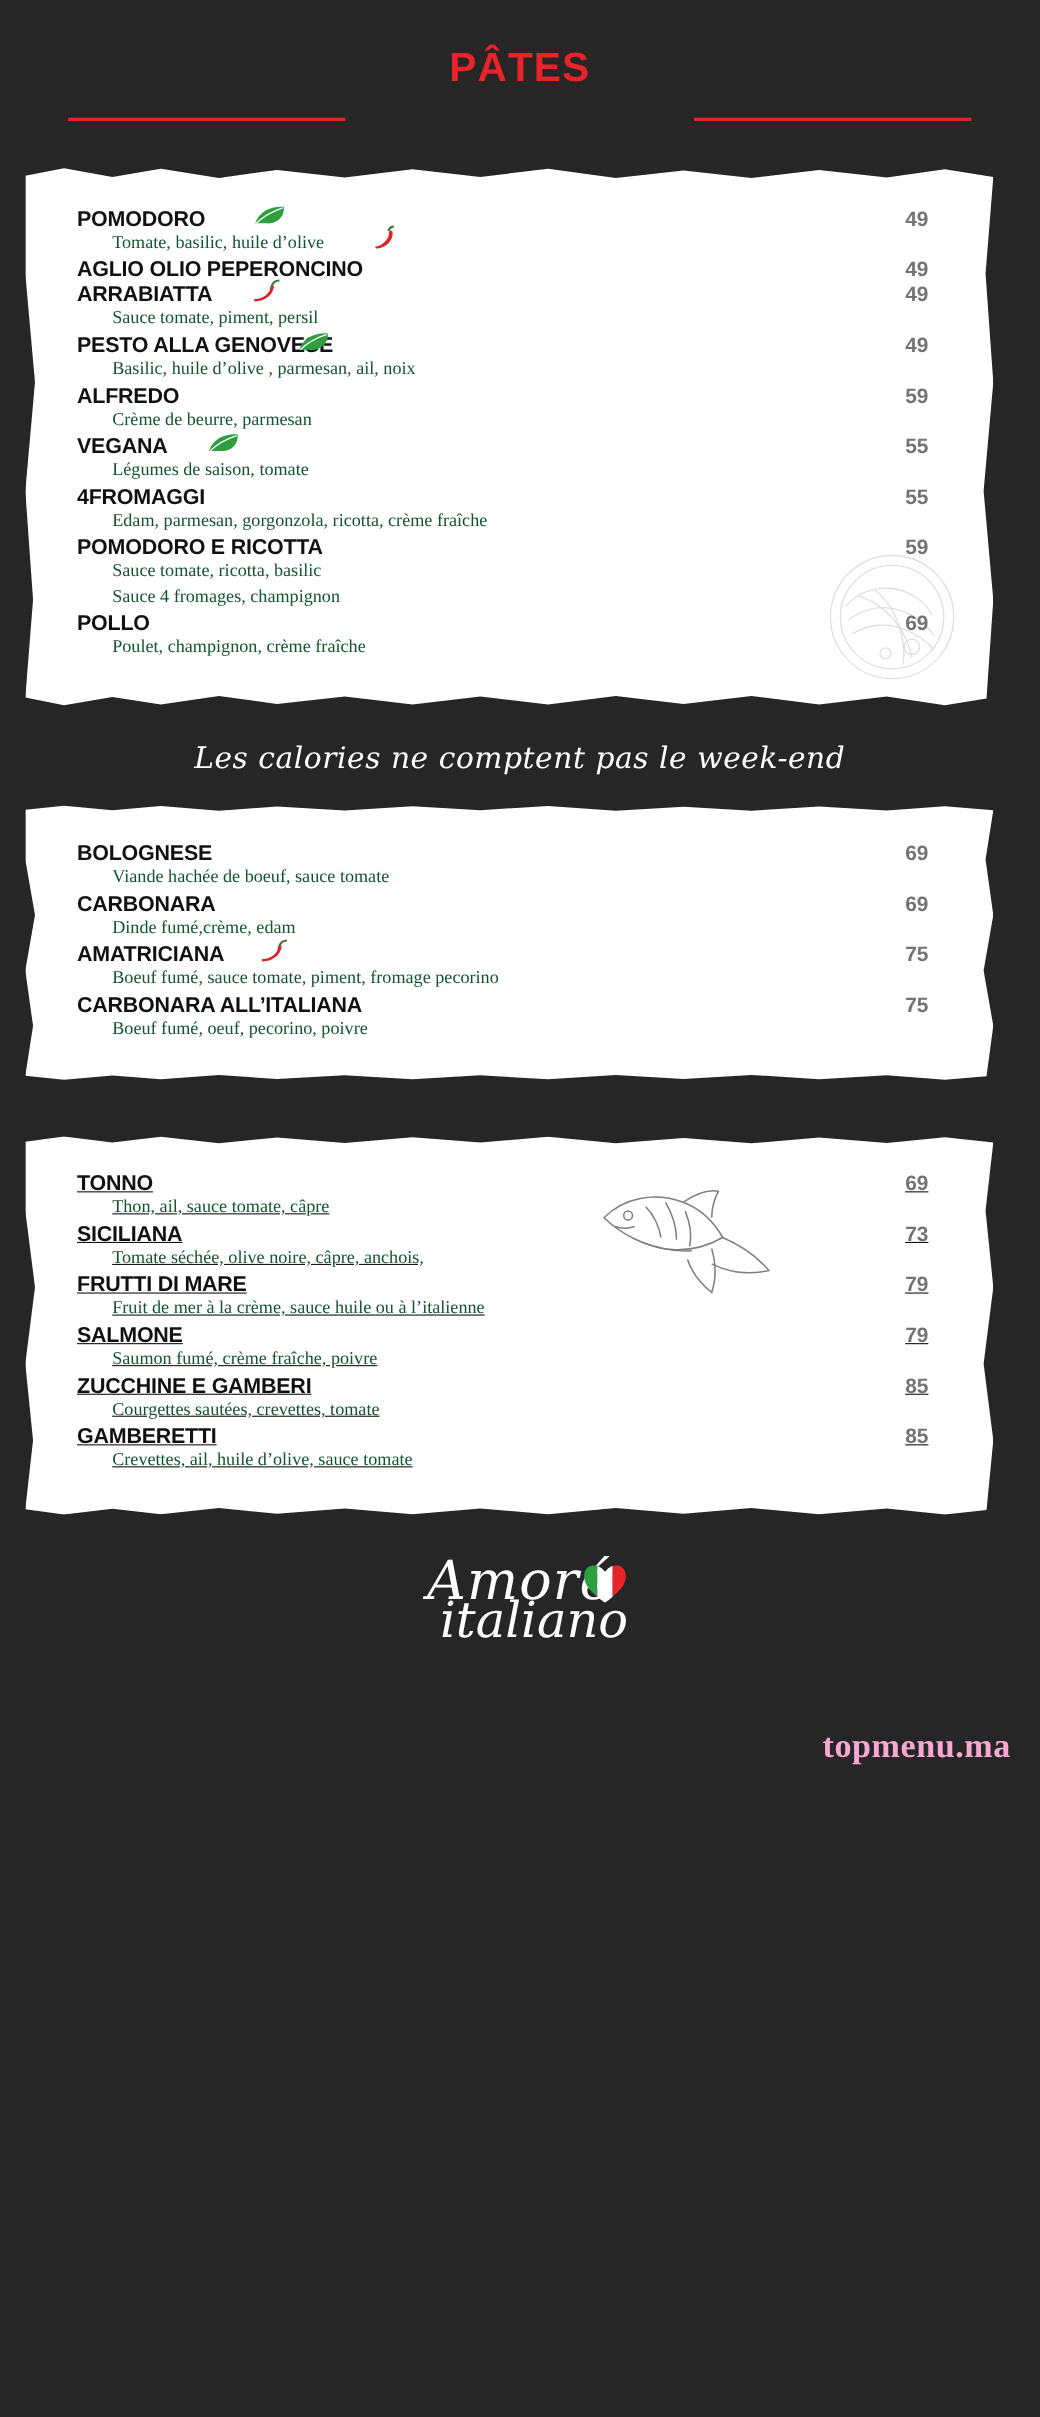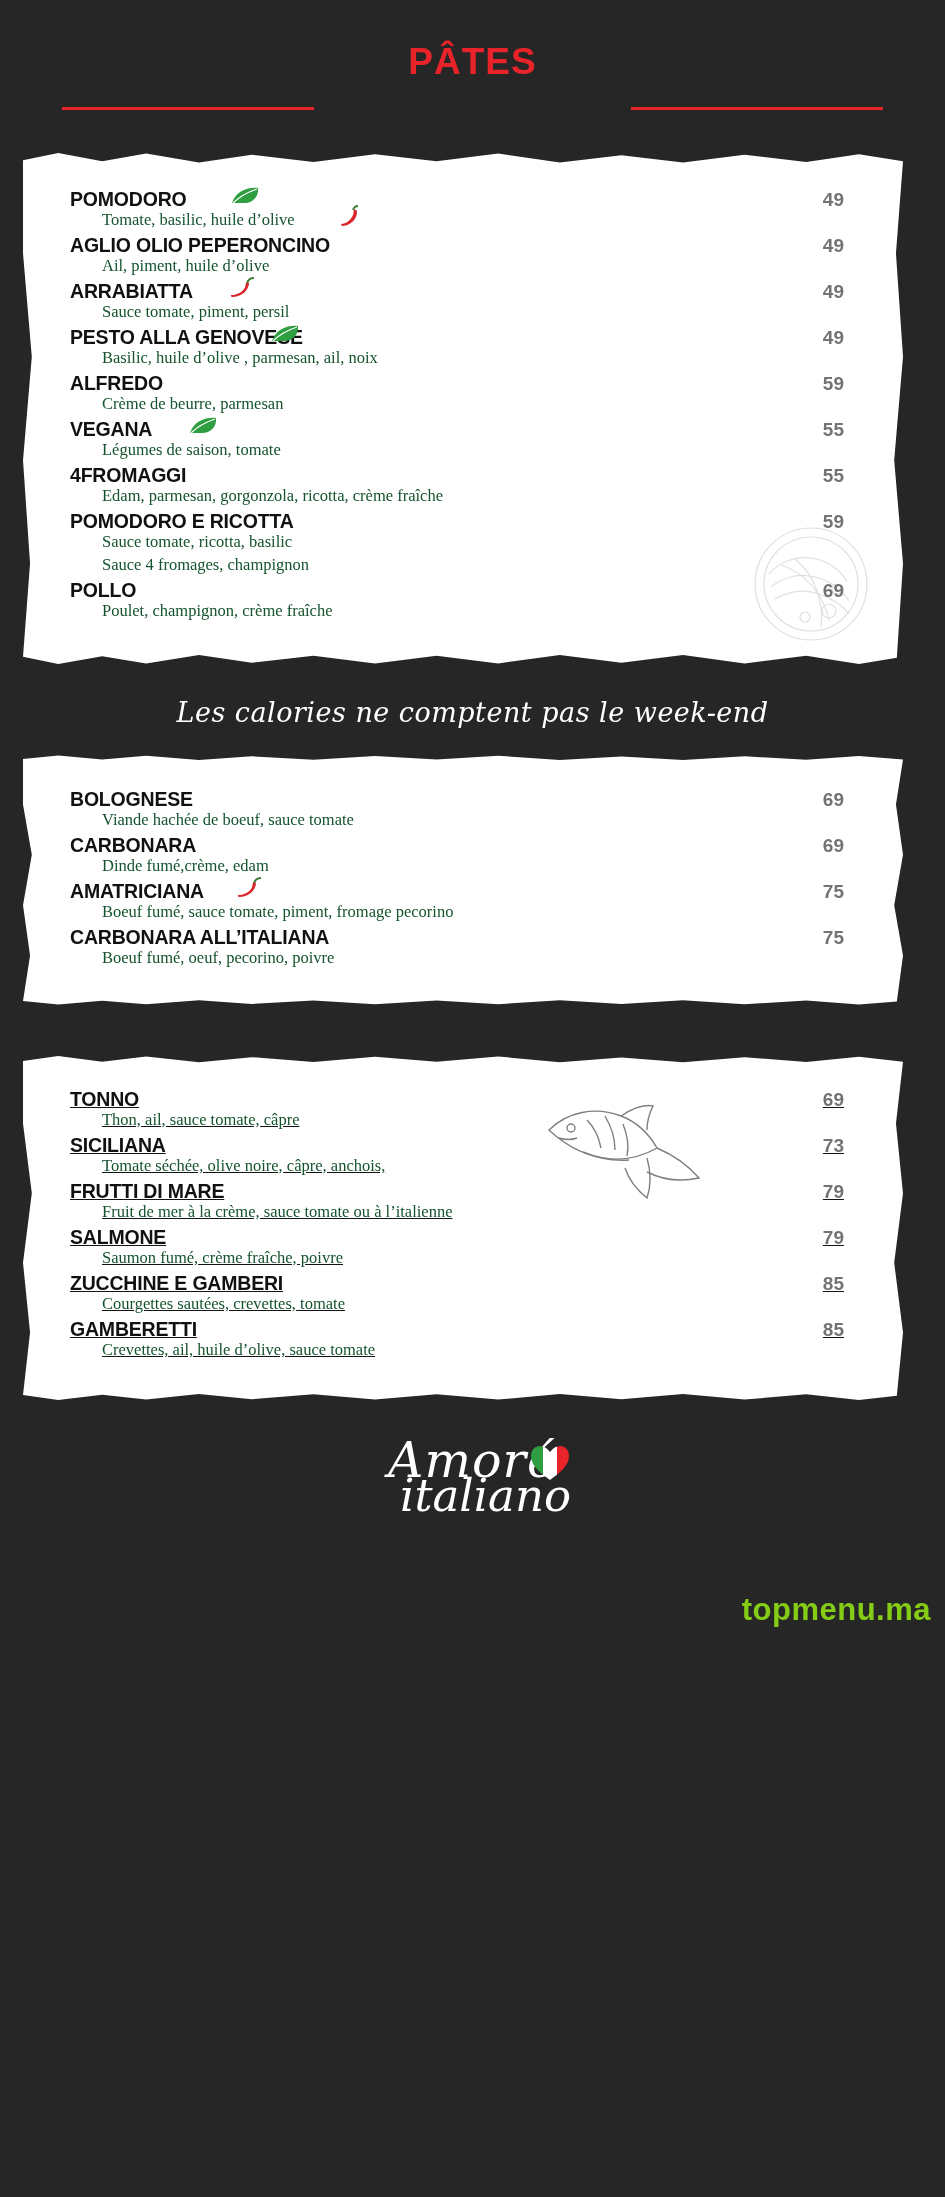--- a/index.html
+++ b/index.html
@@ -166,24 +166,24 @@
   .brand-heart {
     position: absolute;
     top: 6px;
     left: 50%;
     margin-left: 56px;
     width: 42px;
     height: 40px;
   }
   .watermark {
     position: absolute;
-    right: 14px;
+    right: 26px;
     bottom: 8px;
-    color: #84cc16;
-    font-family: Liberation Sans, sans-serif;
+    color: #f9a8d4;
+    font-family: Liberation Serif, serif;
     font-weight: bold;
     font-size: 31px;
     letter-spacing: 0.5px;
   }
   .gap-2 { height: 48px; }
 </style>
 </head>
 <body>
 
 <div class="page">
@@ -227,21 +227,20 @@
               <path d="M19 10c1-3 3-4 5-4" stroke="#3c7a34" stroke-width="2" fill="none"></path>
             </svg>
         </span>
       </div>
 
       <div class="item">
         <div class="item-row">
           <div class="item-name">AGLIO OLIO PEPERONCINO</div>
           <div class="item-price">49</div>
         </div>
-        <div class="item-desc">Ail, piment, huile d’olive</div>
       </div>
 
       <div class="item">
         <div class="item-row">
           <div class="item-name">ARRABIATTA</div>
           <div class="item-price">49</div>
         </div>
         <div class="item-desc">Sauce tomate, piment, persil</div>
         <span class="badge" style="position:absolute;left:148px;top:-4px;">
           <svg width="32" height="26" viewBox="0 0 32 26">
@@ -395,21 +394,21 @@
           <div class="item-price">73</div>
         </div>
         <div class="item-desc">Tomate séchée, olive noire, câpre, anchois,</div>
       </div>
 
       <div class="item">
         <div class="item-row">
           <div class="item-name">FRUTTI DI MARE</div>
           <div class="item-price">79</div>
         </div>
-        <div class="item-desc">Fruit de mer à la crème, sauce tomate ou à l’italienne</div>
+        <div class="item-desc">Fruit de mer à la crème, sauce huile ou à l’italienne</div>
       </div>
 
       <div class="item">
         <div class="item-row">
           <div class="item-name">SALMONE</div>
           <div class="item-price">79</div>
         </div>
         <div class="item-desc">Saumon fumé, crème fraîche, poivre</div>
       </div>
 

